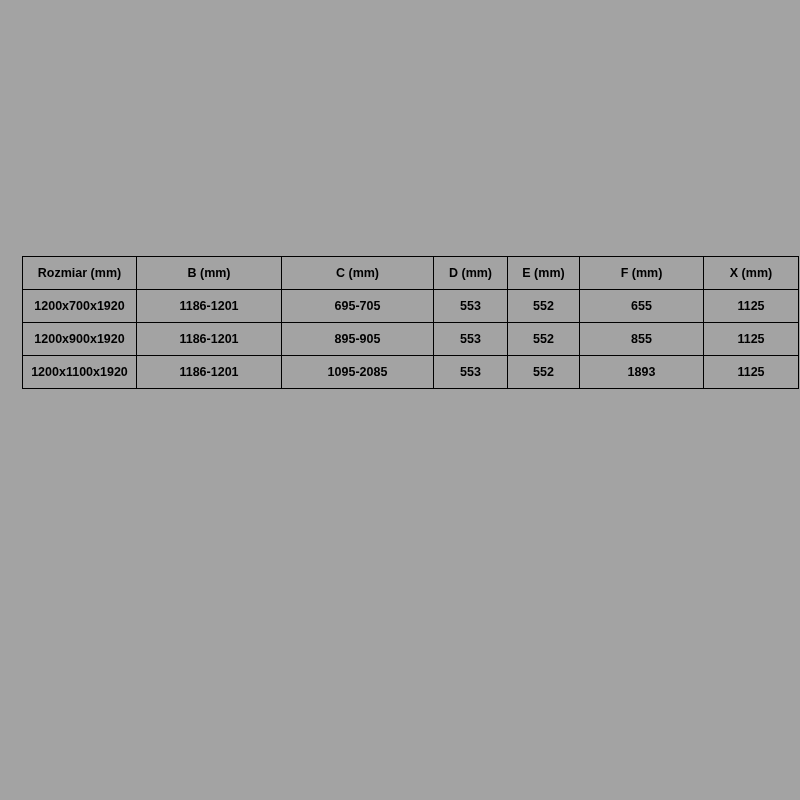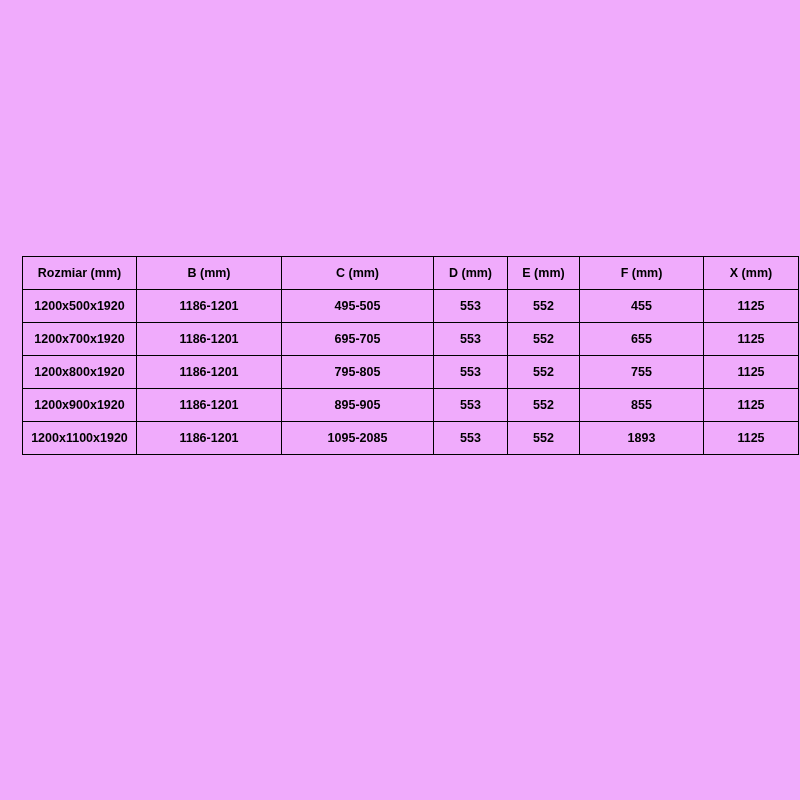--- a/index.html
+++ b/index.html
@@ -10,21 +10,21 @@
     background: #ffffff;
   }
   body {
     font-family: "Liberation Sans", sans-serif;
     color: #000000;
   }
   .page {
     position: relative;
     width: 800px;
     height: 800px;
-    background: #f0abfc;
+    background: #a3a3a3;
   }
   .table-wrap {
     position: absolute;
     left: 22px;
     top: 256px;
     width: 756px;
   }
   table.spec {
     border-collapse: collapse;
     width: 756px;
@@ -83,44 +83,26 @@
           <th>B (mm)</th>
           <th>C (mm)</th>
           <th>D (mm)</th>
           <th>E (mm)</th>
           <th>F (mm)</th>
           <th>X (mm)</th>
         </tr>
       </thead>
       <tbody>
         <tr>
-          <td class="size-cell">1200x500x1920</td>
-          <td>1186-1201</td>
-          <td>495-505</td>
-          <td>553</td>
-          <td>552</td>
-          <td>455</td>
-          <td>1125</td>
-        </tr>
-        <tr>
           <td class="size-cell">1200x700x1920</td>
           <td>1186-1201</td>
           <td>695-705</td>
           <td>553</td>
           <td>552</td>
           <td>655</td>
-          <td>1125</td>
-        </tr>
-        <tr>
-          <td class="size-cell">1200x800x1920</td>
-          <td>1186-1201</td>
-          <td>795-805</td>
-          <td>553</td>
-          <td>552</td>
-          <td>755</td>
           <td>1125</td>
         </tr>
         <tr>
           <td class="size-cell">1200x900x1920</td>
           <td>1186-1201</td>
           <td>895-905</td>
           <td>553</td>
           <td>552</td>
           <td>855</td>
           <td>1125</td>

